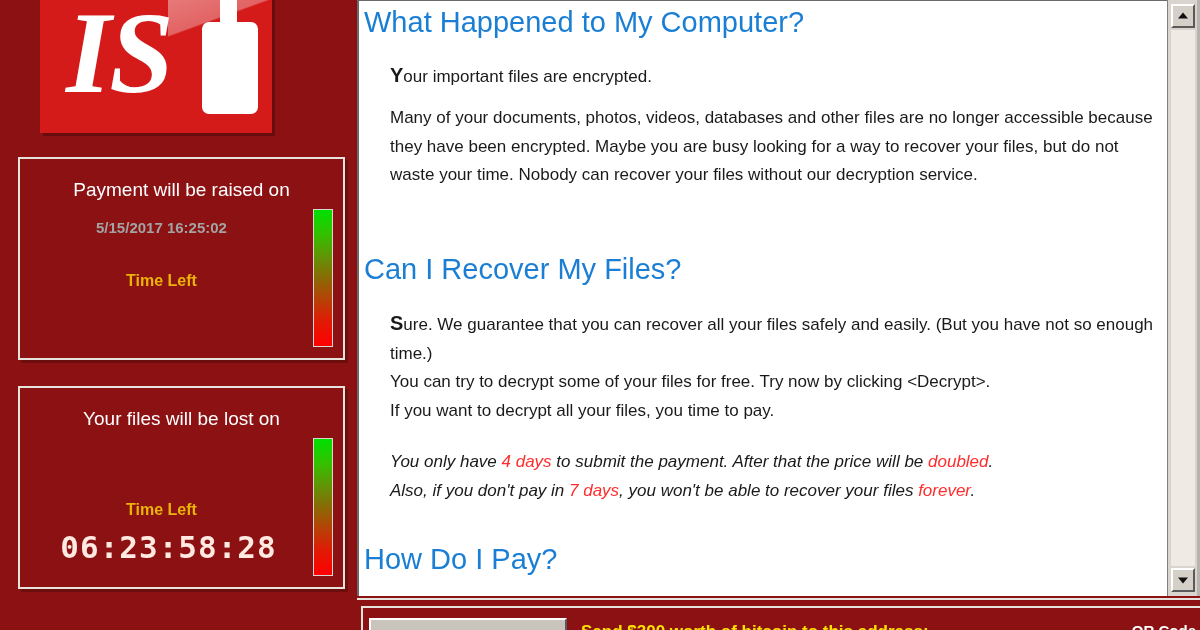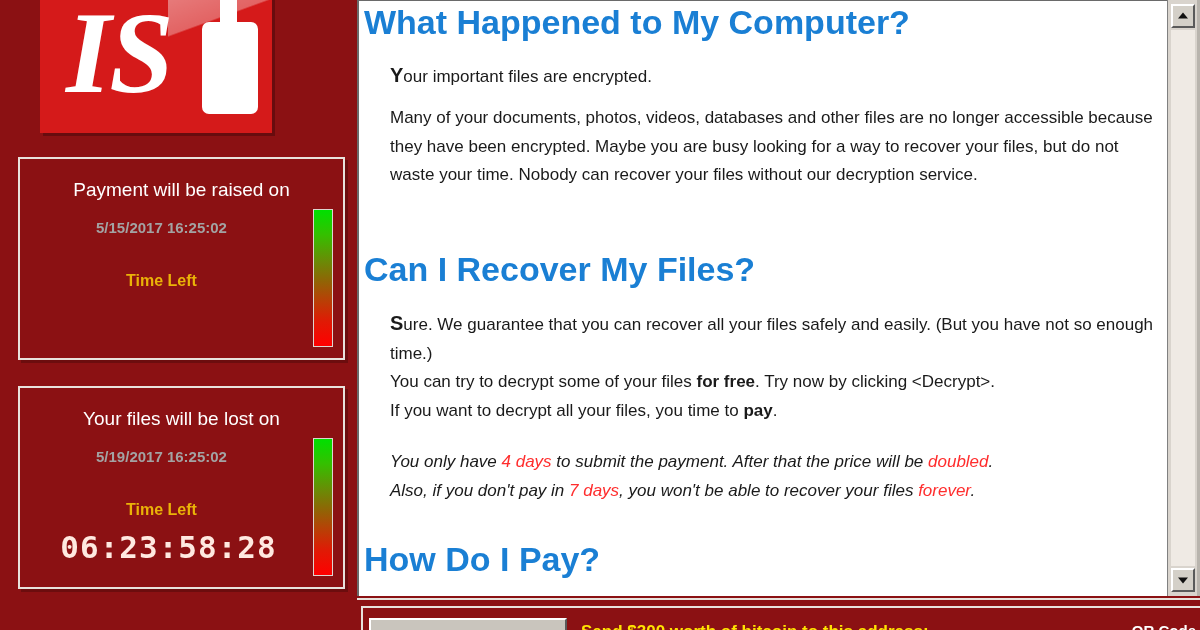--- a/index.html
+++ b/index.html
@@ -153,22 +153,22 @@
   }
   #content {
     position: absolute;
     left: 0; top: 0;
     width: 805px;
     padding: 0;
   }
   h2.section-head {
     margin: 0;
     color: #1a7fd4;
-    font-size: 34px;
-    font-weight: bold;
+    font-size: 29px;
+    font-weight: normal;
     line-height: 38px;
     letter-spacing: 0px;
   }
   #head-1 { position: absolute; left: 5px;  top: 2px; }
   #head-2 { position: absolute; left: 5px;  top: 249px; }
   #head-3 { position: absolute; left: 5px;  top: 539px; }
 
   .body-text {
     position: absolute;
     color: #1a1a1a;
@@ -177,21 +177,21 @@
   }
   #para-1 { left: 31px; top: 60px; width: 760px; }
   #para-2 { left: 31px; top: 103px; width: 775px; }
   #para-3 { left: 31px; top: 308px; width: 775px; }
   #para-4 { left: 31px; top: 447px; width: 775px; font-style: italic; }
 
   .dropcap {
     font-weight: bold;
     font-size: 20px;
   }
-  .bold { font-weight: bold; }
+  .bold { font-weight: normal; }
   .red { color: #ff2d2d; }
 
   
   #scrollbar {
     position: absolute;
     left: 1167px; top: 0;
     width: 33px; height: 596px;
     background: #d9d4cd;
     border-left: 1px solid #808080;
   }
@@ -310,21 +310,20 @@
 
     <div class="timer-panel" id="timer-panel-1">
       <div class="timer-title">Payment will be raised on</div>
       <div class="timer-date">5/15/2017 16:25:02</div>
       <div class="timer-left-label">Time Left</div>
       <div class="gradient-bar"></div>
     </div>
 
     <div class="timer-panel" id="timer-panel-2">
       <div class="timer-title">Your files will be lost on</div>
-      <div class="timer-date">5/19/2017 16:25:02</div>
       <div class="timer-left-label">Time Left</div>
       <div class="timer-digits">06:23:58:28</div>
       <div class="gradient-bar"></div>
     </div>
   </div>
 
   <div id="main-pane">
     <div id="content">
 
       <h2 class="section-head" id="head-1">What Happened to My Computer?</h2>

